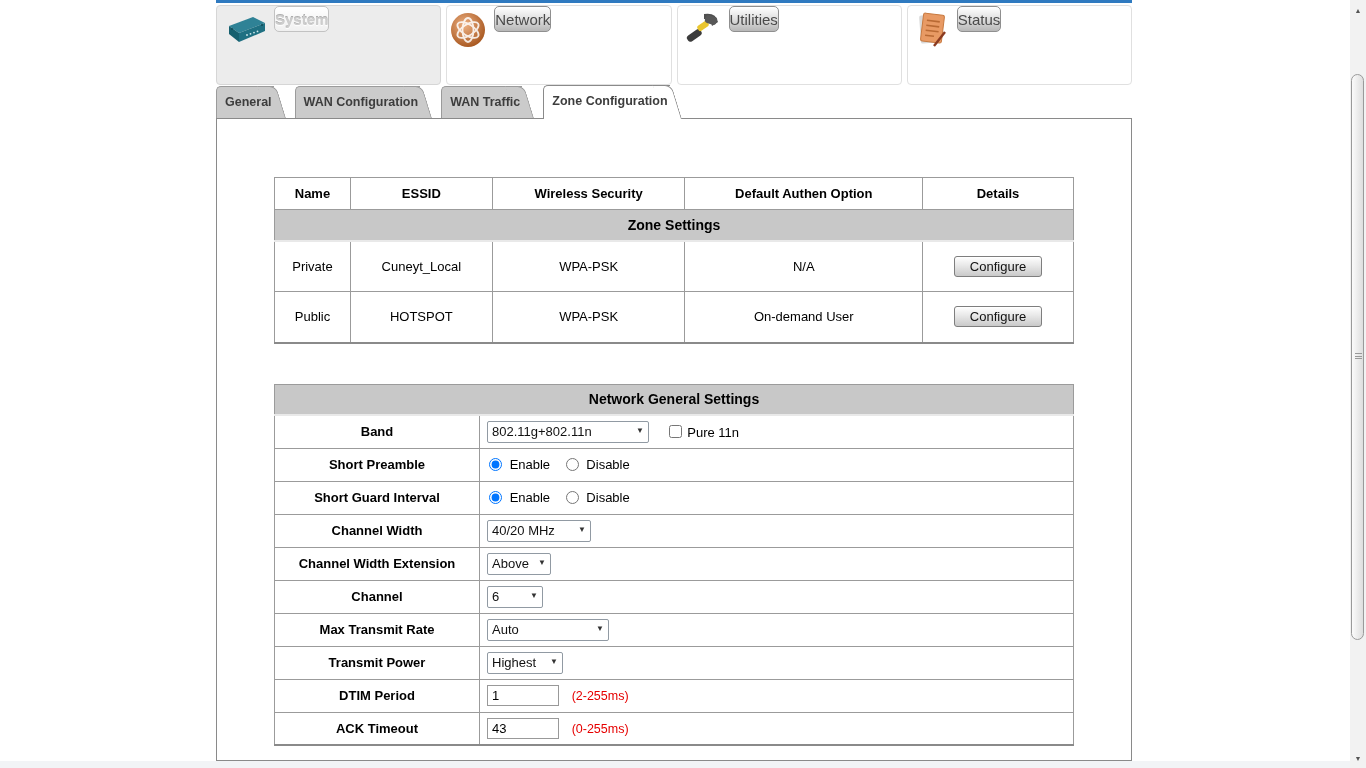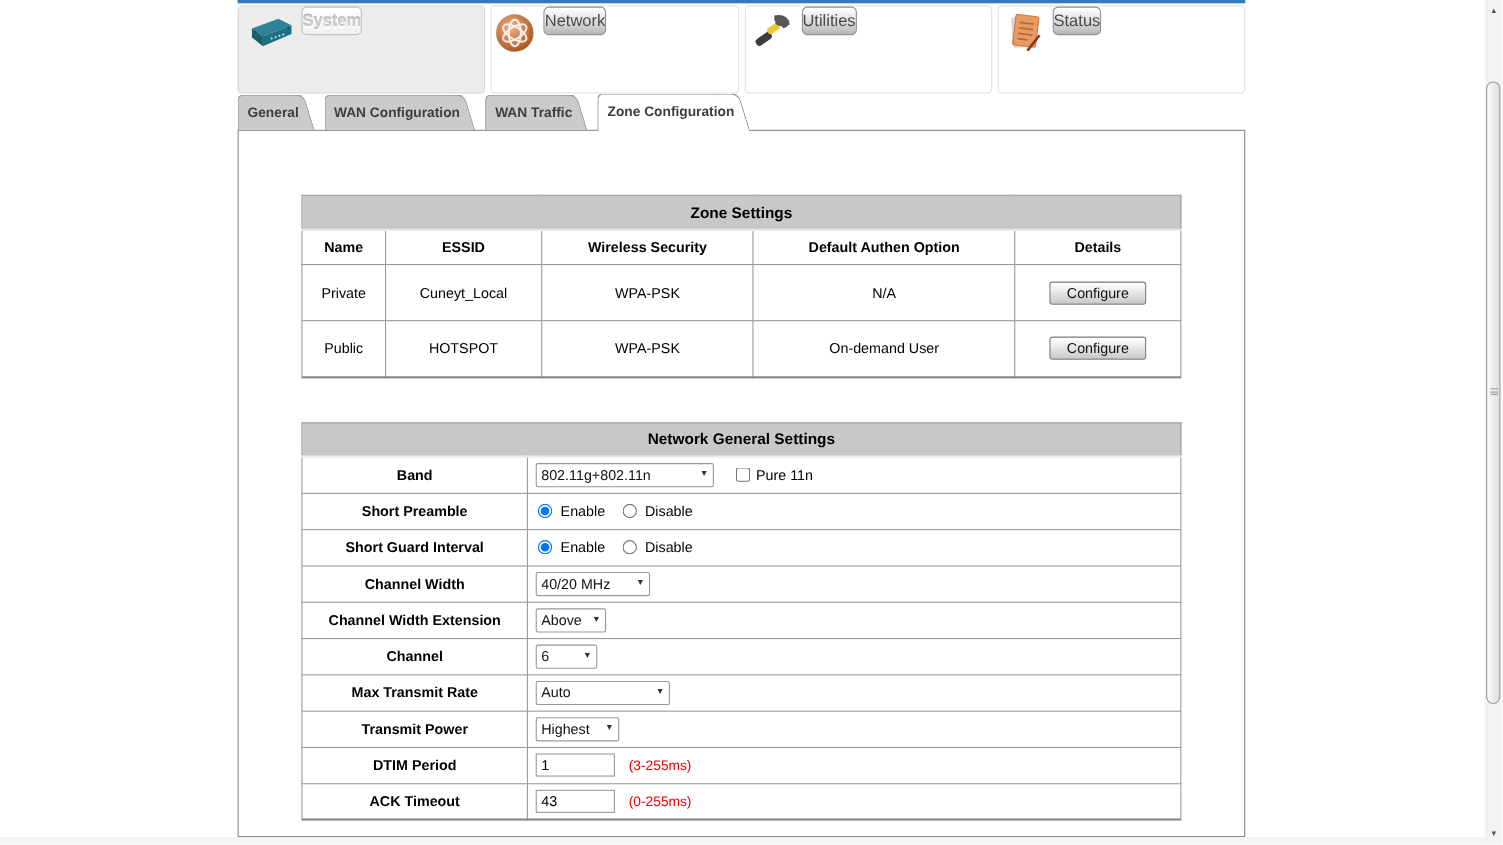--- a/index.html
+++ b/index.html
@@ -204,30 +204,30 @@
       <table class="zone-table">
         <colgroup>
           <col style="width:76px">
             <col style="width:142px">
             <col style="width:193px">
           <col style="width:238px">
             <col style="width:151px">
         </colgroup>
         <tbody>
             <tr>
-              <th class="tbl-title" colspan="5">Zone Settings</th>
-            </tr>
-        <tr>
           <th class="colhead">Name</th>
           <th class="colhead">ESSID</th>
           <th class="colhead">Wireless Security</th>
           <th class="colhead">Default Authen Option</th>
           <th class="colhead">Details</th>
         </tr>
         <tr>
+              <th class="tbl-title" colspan="5">Zone Settings</th>
+            </tr>
+        <tr>
           <td>Private</td>
           <td>Cuneyt_Local</td>
           <td>WPA-PSK</td>
           <td>N/A</td>
           <td><button class="cfg-btn">Configure</button></td>
         </tr>
         <tr>
           <td>Public</td>
           <td>HOTSPOT</td>
           <td>WPA-PSK</td>
@@ -334,21 +334,21 @@
               </select>
               <span class="sel-arrow">▼</span>
             </span>
           </td>
         </tr>
 
         <tr>
           <td class="lbl">DTIM Period</td>
           <td class="val">
             <input type="text" class="txt-in" value="1" style="">
-            <span class="hint">(3-255ms)</span>
+            <span class="hint">(2-255ms)</span>
           </td>
         </tr>
 
         <tr>
           <td class="lbl">ACK Timeout</td>
           <td class="val">
             <input type="text" class="txt-in" value="43" style="">
             <span class="hint">(0-255ms)</span>
           </td>
         </tr>

